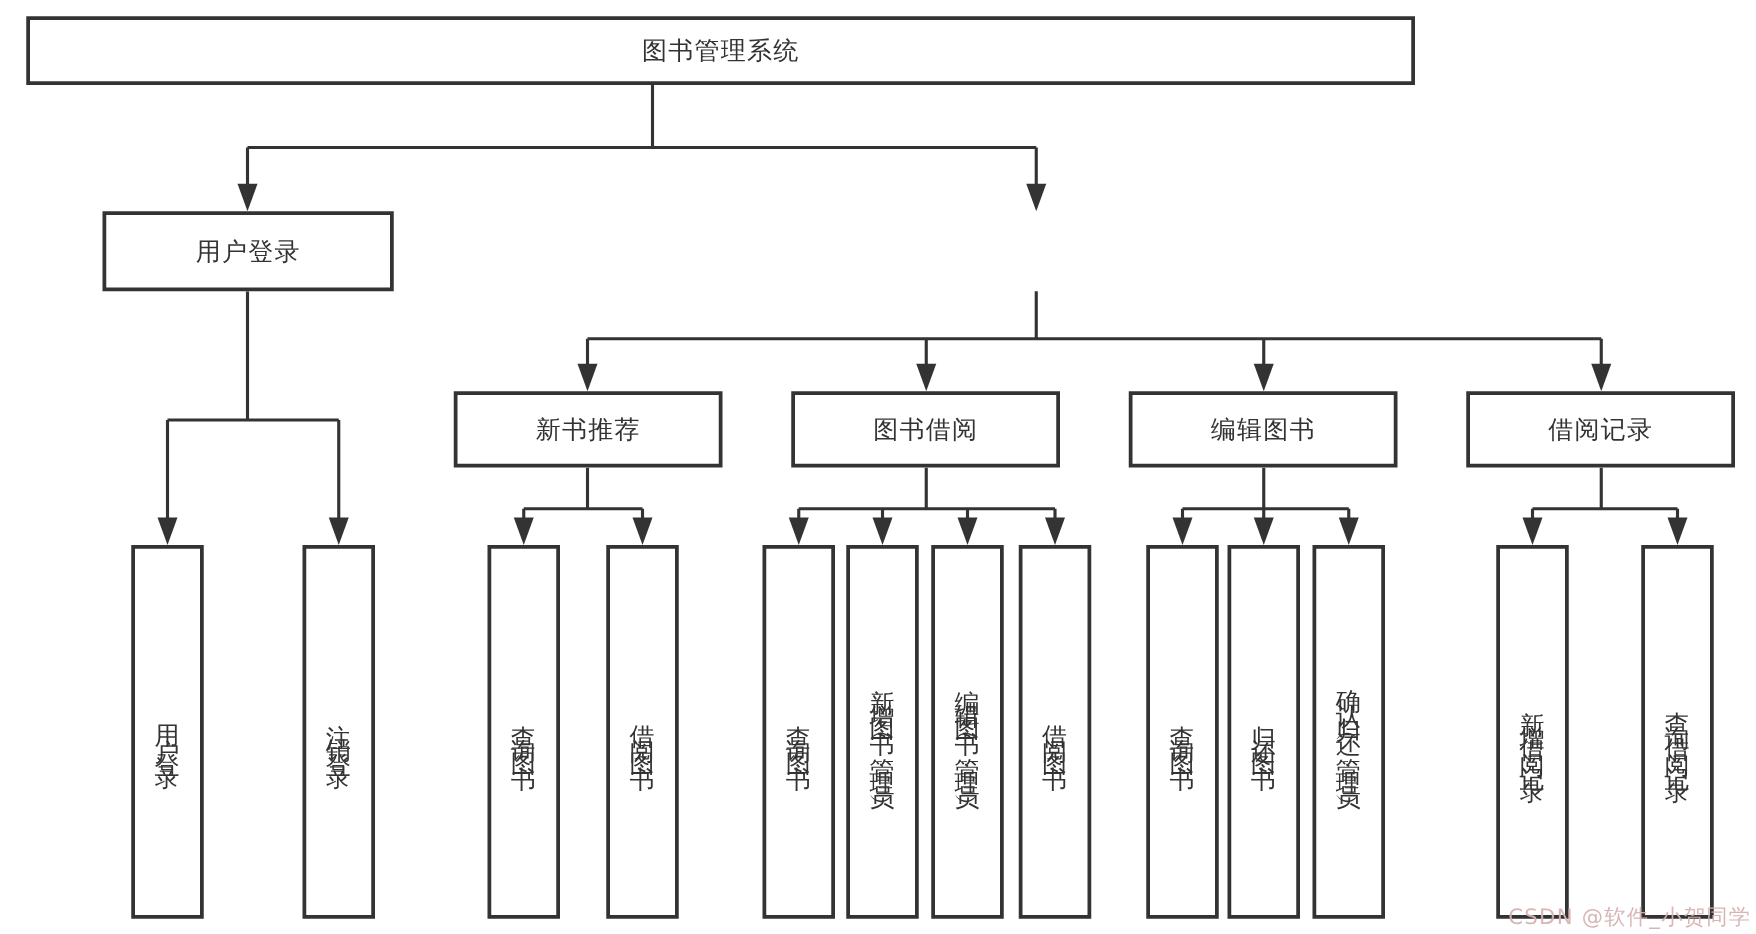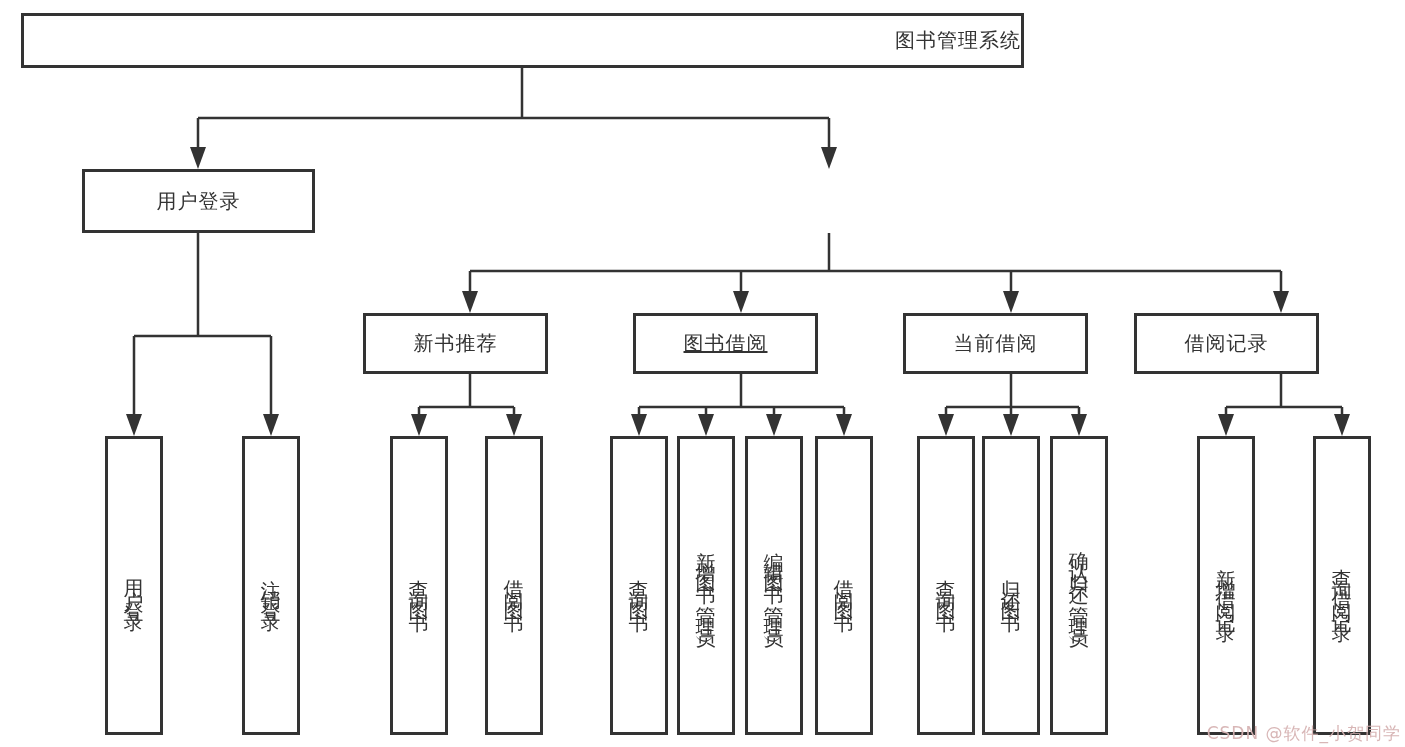--- a/index.html
+++ b/index.html
@@ -30,29 +30,29 @@
     display: flex;
     align-items: center;
     justify-content: center;
     color: #333333;
   }
   .h-label {
     font-size: 20px;
     letter-spacing: 1px;
     white-space: nowrap;
   }
-  .root-box   { left: 21px;  top: 13px;  width: 1003px; height: 55px; justify-content: flex-end; }
+  .root-box   { left: 21px;  top: 13px;  width: 1111px; height: 55px; }
   .l2-box     { top: 169px; width: 233px; height: 64px; }
   .l2-user    { left: 82px;  }
   .l2-book    { left: 712px; }
-  .l3-box     { top: 313px; width: 185px; height: 61px; text-align: center; }
+  .l3-box     { top: 313px; width: 215px; height: 61px; text-align: center; }
   .l3-a { left: 363px; }
-  .l3-b { left: 633px; text-decoration: underline; }
+  .l3-b { left: 633px; }
   .l3-c { left: 903px; }
-  .l3-d { left: 1134px; font-family: Liberation Mono, monospace; }
+  .l3-d { left: 1173px; font-family: Liberation Mono, monospace; }
   .leaf-box   { top: 436px; width: 58px; height: 299px; }
   .vtext {
     writing-mode: vertical-rl;
     text-orientation: mixed;
     font-size: 20px;
     line-height: 1;
     letter-spacing: 11px;
     white-space: nowrap;
   }
   .watermark {
@@ -130,21 +130,21 @@
     <span class="h-label">用户登录</span>
   </div>
 
   <div class="box l3-box l3-a">
     <span class="h-label">新书推荐</span>
   </div>
   <div class="box l3-box l3-b">
     <span class="h-label">图书借阅</span>
   </div>
   <div class="box l3-box l3-c">
-    <span class="h-label">当前借阅</span>
+    <span class="h-label">编辑图书</span>
   </div>
   <div class="box l3-box l3-d">
     <span class="h-label">借阅记录</span>
   </div>
 
   <div class="box leaf-box" style="left:105px">
     <span class="vtext">用户登录</span>
   </div>
   <div class="box leaf-box" style="left:242px">
     <span class="vtext">注销登录</span>

